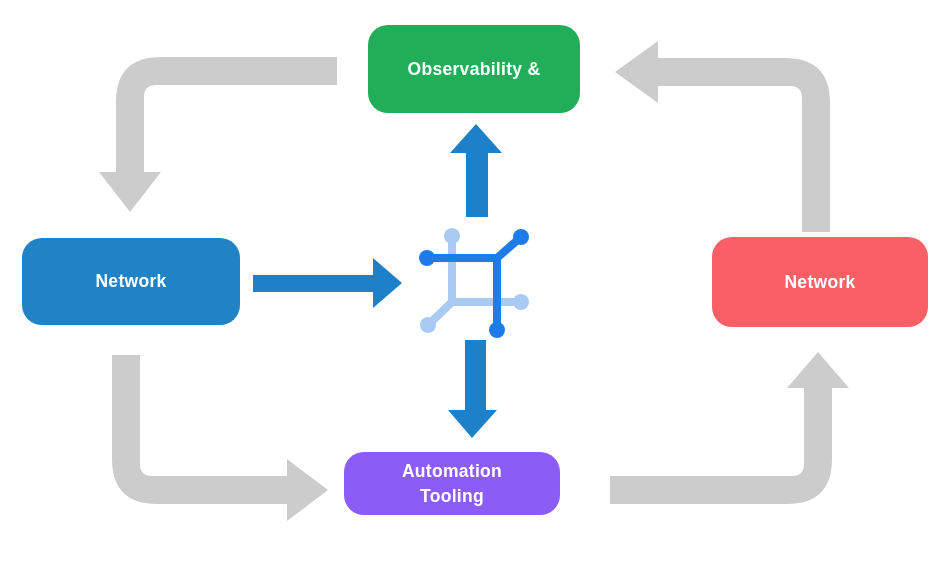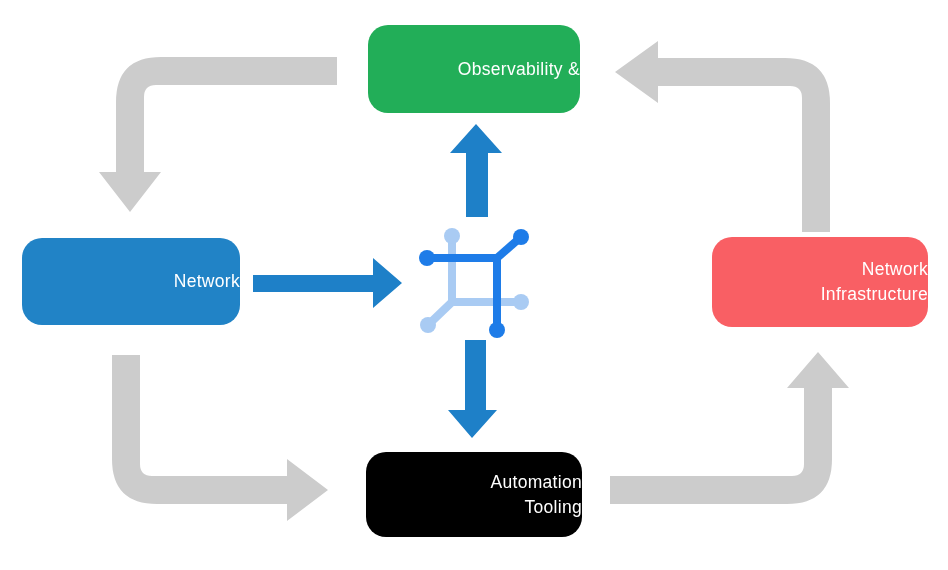--- a/index.html
+++ b/index.html
@@ -3,28 +3,28 @@
 <meta charset="utf-8">
 <style>
   html,body{margin:0;padding:0;background:#ffffff;}
   .canvas{
     position:relative;width:948px;height:570px;background:#ffffff;overflow:hidden;
     font-family:"Liberation Sans","DejaVu Sans",sans-serif;
   }
   .overlay{position:absolute;left:0;top:0;width:948px;height:570px;display:block;}
   .node{
     position:absolute;border-radius:20px;display:flex;flex-direction:column;
-    align-items:flex-end;justify-content:center;color:#ffffff;
-    font-size:17.5px;font-weight:400;letter-spacing:.3px;line-height:1.42;text-align:center;
+    align-items:center;justify-content:center;color:#ffffff;
+    font-size:17.5px;font-weight:700;letter-spacing:.3px;line-height:1.42;text-align:center;
   }
   .node span{display:block;}
   .node-observability{left:368px;top:25px;width:212px;height:88px;background:#22ae58;}
   .node-operations{left:22px;top:238px;width:218px;height:87px;background:#2183c6;}
   .node-infrastructure{left:712px;top:237px;width:216px;height:90px;background:#f95f64;}
-  .node-automation{left:366px;top:452px;width:216px;height:85px;background:#000000;}
+  .node-automation{left:344px;top:452px;width:216px;height:63px;background:#8b5cf6;}
   .gray-arrow{fill:#cccccc;}
   .blue-arrow{fill:#1e80c8;}
   .icon-light{stroke:#a9cbf3;}
   .icon-dark{stroke:#1e7ce8;}
   .icon-line{stroke-width:8;stroke-linecap:round;fill:none;}
   .icon-node-light{fill:#a9cbf3;}
   .icon-node-dark{fill:#1e7ce8;}
 </style>
 </head>
 <body>
@@ -63,21 +63,20 @@
   <div class="node node-observability">
     <span>Observability &amp;</span>
   </div>
 
   <div class="node node-operations">
     <span>Network</span>
   </div>
 
   <div class="node node-infrastructure">
     <span>Network</span>
-    <span>Infrastructure</span>
   </div>
 
   <div class="node node-automation">
     <span>Automation</span>
     <span>Tooling</span>
   </div>
 
 </div>
 
 </body></html>

